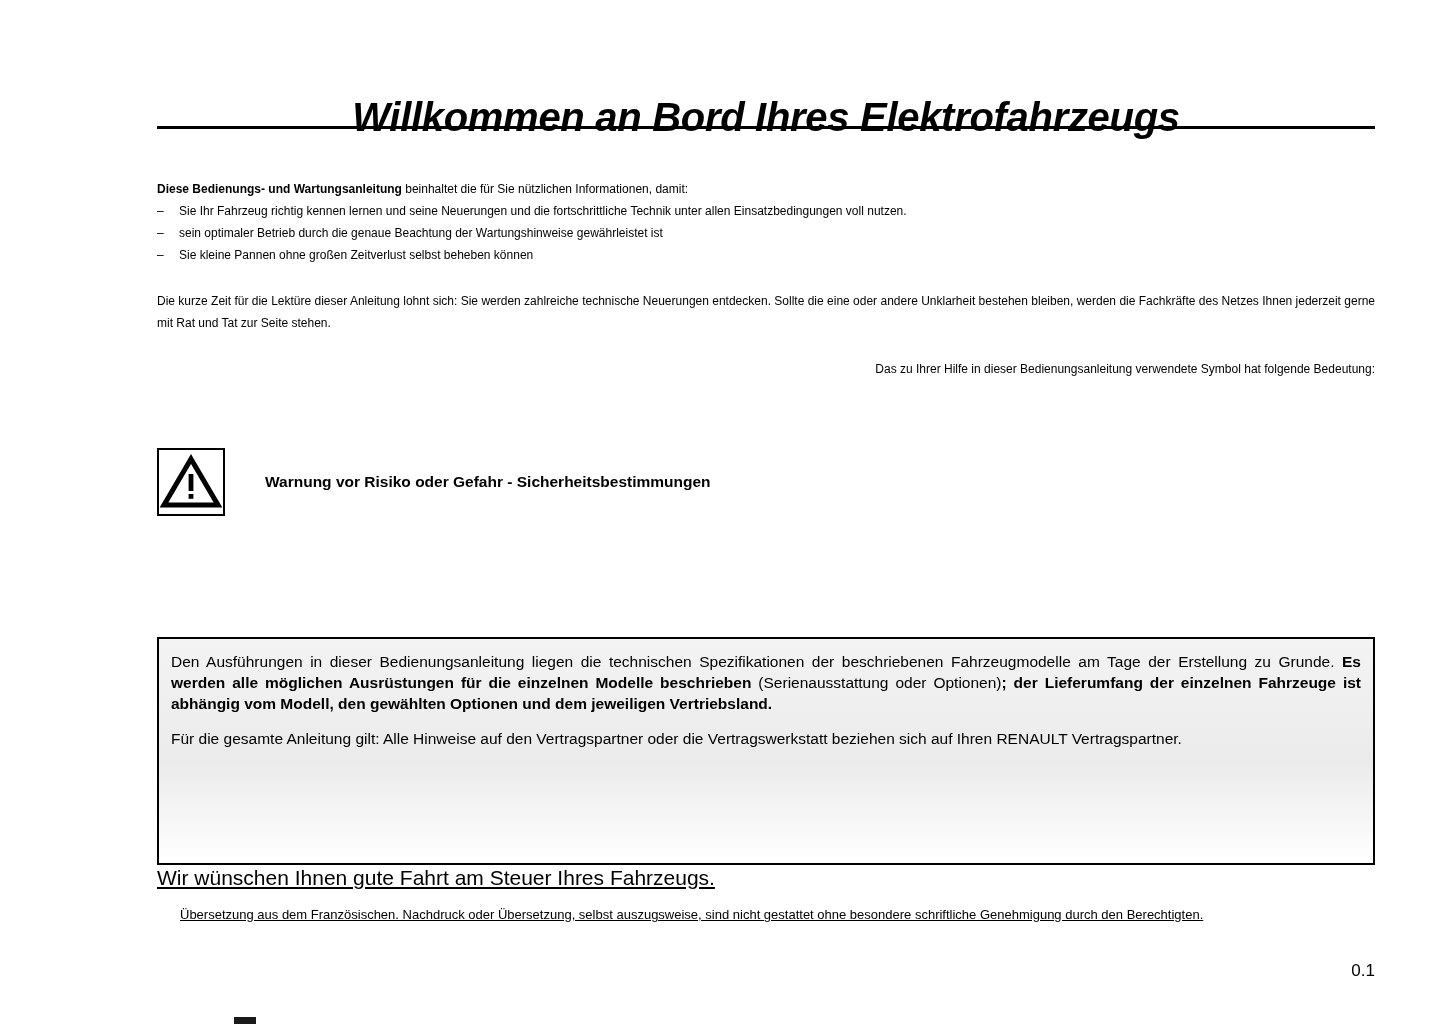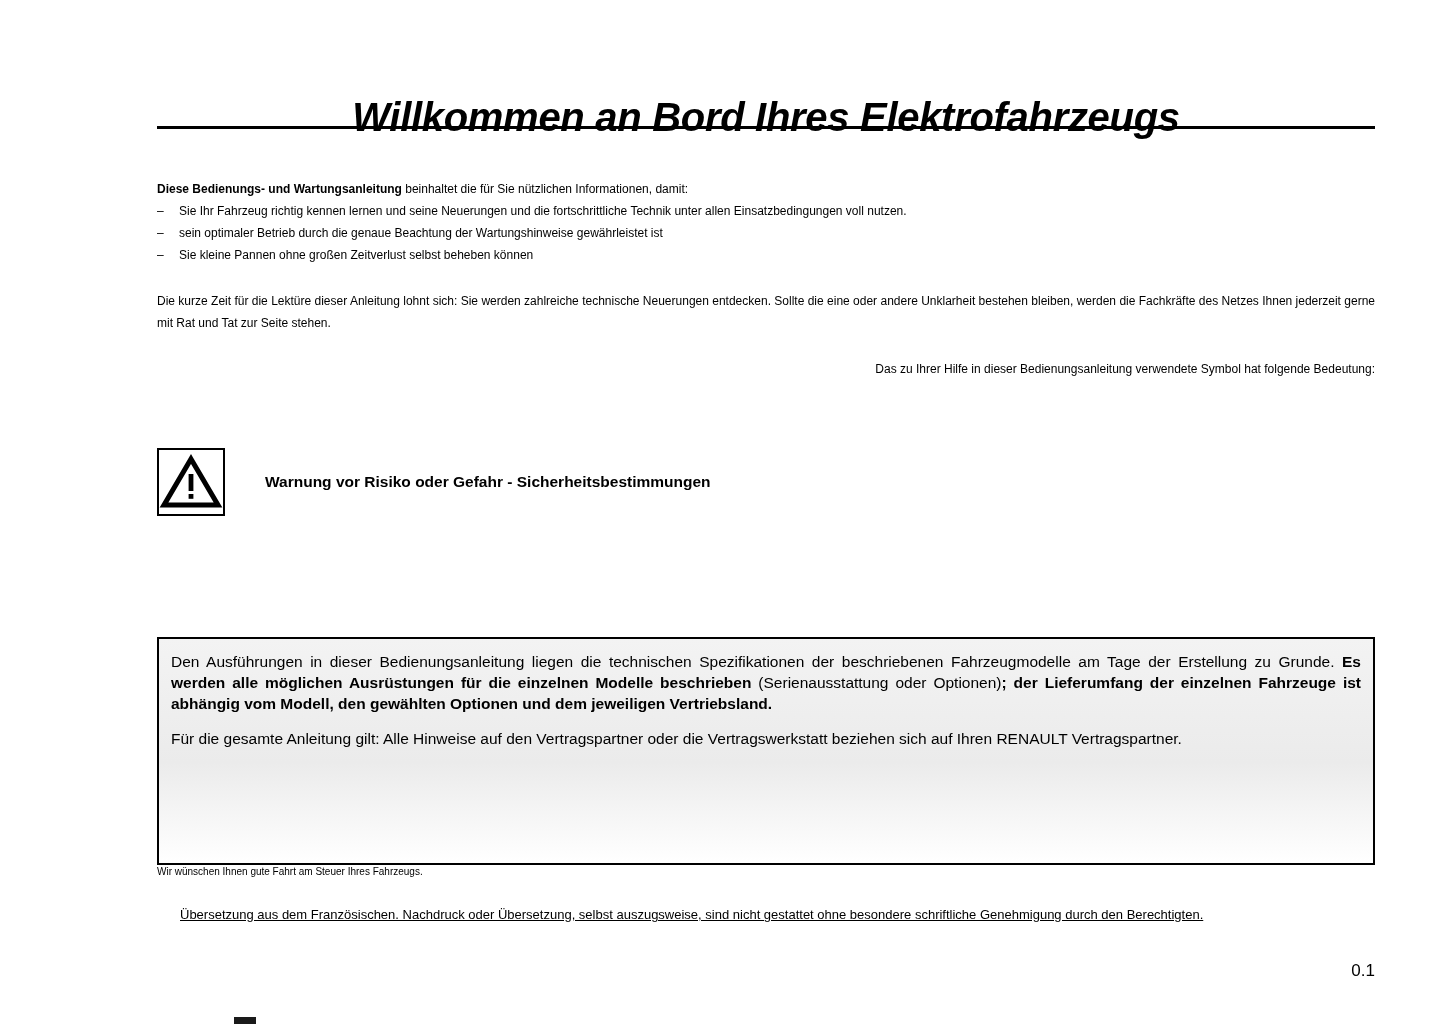--- a/index.html
+++ b/index.html
@@ -114,21 +114,22 @@
     text-align: justify;
   }
   .notice p:last-child { margin-bottom: 0; }
   .notice b { font-weight: bold; }
 
   
   .wish {
     position: absolute;
     left: 157px;
     top: 858px;
-    font-size: 10px;
+    font-size: 21px;
+    text-decoration: underline;
   }
   .legal {
     position: absolute;
     left: 180px;
     top: 898px;
     width: 1195px;
     font-size: 13px;
     line-height: 18px;
     text-align: justify;
     text-decoration: underline;

